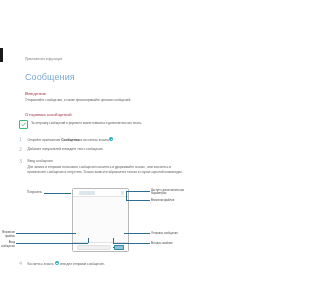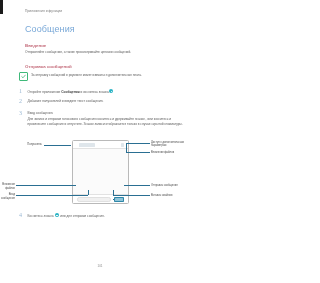--- a/index.html
+++ b/index.html
@@ -4,21 +4,21 @@
 <style>
   html,body{margin:0;padding:0;}
   body{
     width:200px;height:283px;
     background:#ffffff;
     font-family:"Liberation Sans", sans-serif;
     color:#3b3b3b;
     overflow:hidden;
     position:relative;
   }
-  .page{position:absolute;inset:0;}
+  .page{position:absolute;inset:0;margin-top:48px;}
 
   
   .edge-bar{
     position:absolute;left:0;top:0;width:3px;height:14px;background:#1a1a1a;
   }
 
   .breadcrumb{
     position:absolute;left:25px;top:9px;
     font-size:3.3px;letter-spacing:.05px;color:#7a7a7a;
   }

